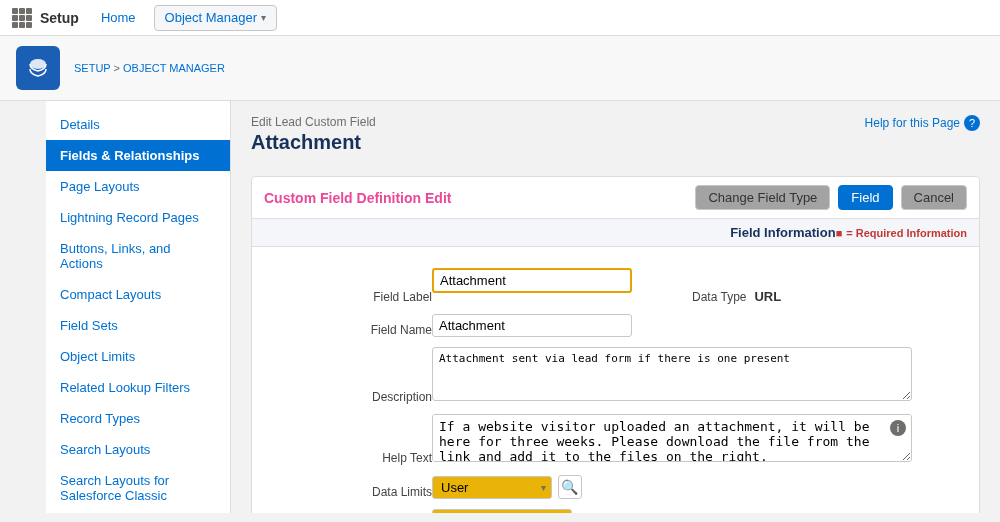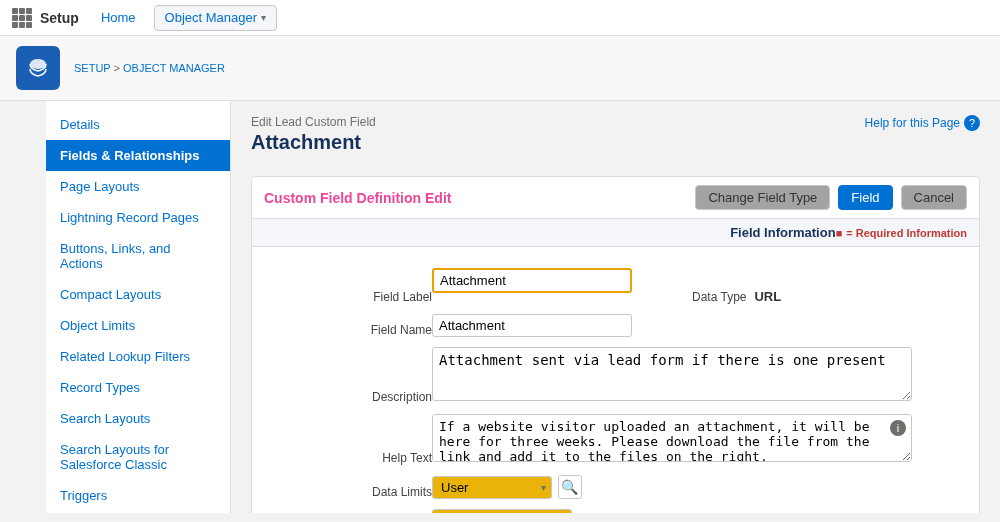--- a/index.html
+++ b/index.html
@@ -129,21 +129,21 @@
       font-size: 12px; color: #444; padding-top: 4px;
     }
     .form-control { flex: 1; max-width: 540px; }
     .form-input {
       width: 240px; padding: 3px 6px; border: 1px solid #c9c7c5; border-radius: 3px;
       font-size: 13px; outline: none;
     }
     .form-textarea {
       width: 100%; max-width: 480px; min-height: 54px;
       padding: 4px 6px; border: 1px solid #c9c7c5; border-radius: 3px;
-      font-size: 14px; resize: vertical; outline: none;
+      font-size: 11px; resize: vertical; outline: none;
     }
     .help-textarea-wrap { position: relative; max-width: 480px; }
     .help-textarea { width: 100%; min-height: 48px; padding: 4px 28px 4px 6px; border: 1px solid #c9c7c5; border-radius: 3px; font-size: 13px; resize: vertical; outline: none; }
     .help-info-icon {
       position: absolute; right: 6px; top: 6px;
       width: 16px; height: 16px; background: #706e6b; border-radius: 50%;
       color: #fff; font-size: 11px; display: flex; align-items: center; justify-content: center;
     }
     .data-type-row { display: flex; align-items: center; gap: 8px; margin-left: 20px; margin-top: 32px; }
     .data-type-label { font-size: 12px; color: #444; }
@@ -208,20 +208,21 @@
 
 <div class="main-layout">
 
   <div class="sidebar">
     <div class="sidebar-item">Details</div>
     <div class="sidebar-item active">Fields &amp; Relationships</div>
     <div class="sidebar-item">Page Layouts</div>
     <div class="sidebar-item">Lightning Record Pages</div>
     <div class="sidebar-item">Buttons, Links, and Actions</div>
     <div class="sidebar-item">Compact Layouts</div>
+    <div class="sidebar-item">Field Sets</div>
     <div class="sidebar-item">Object Limits</div>
     <div class="sidebar-item">Related Lookup Filters</div>
     <div class="sidebar-item">Record Types</div>
     <div class="sidebar-item">Search Layouts</div>
     <div class="sidebar-item">Search Layouts for Salesforce Classic</div>
     <div class="sidebar-item">Triggers</div>
   </div>
 
   <div class="content">
 

